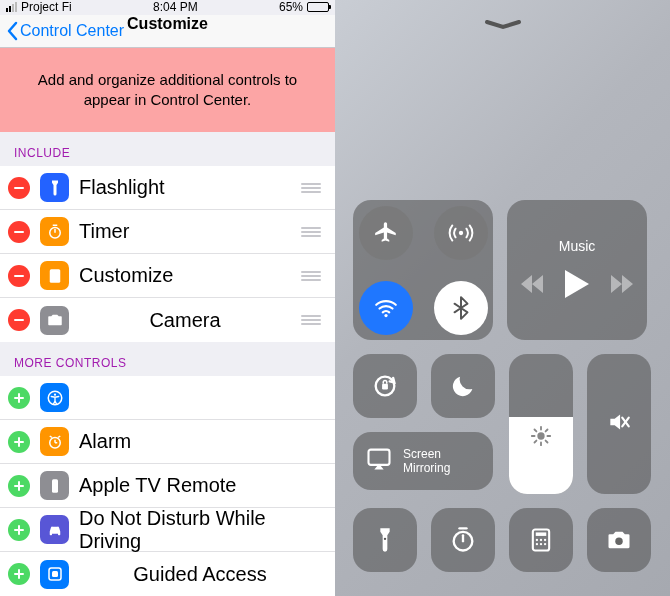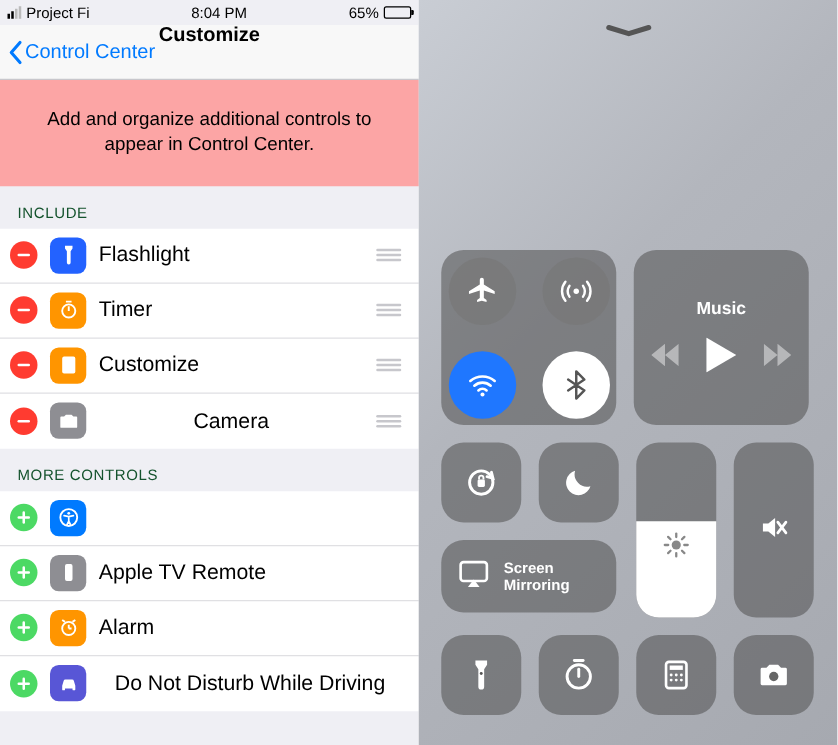--- a/index.html
+++ b/index.html
@@ -31,56 +31,56 @@
   .bat { width:22px; height:10px; border:1px solid #000; border-radius:2px; position:relative; }
   .bat::after { content:""; position:absolute; right:-3px; top:2px; width:2px; height:4px; background:#000; border-radius:0 1px 1px 0;}
   .bat-fill { height:100%; background:#000; width:65%; }
   .navbar {
     height: 44px; background:#f8f8f8; border-bottom:1px solid #c8c7cc;
     display:flex; position:relative; padding:0 6px;
   }
   .back { color:#007aff; display:flex; align-items:center; font-size:16px; gap:2px;}
   .navtitle { position:absolute; left:50%; transform:translateX(-50%); font-weight:600; font-size:16px; }
   .desc { padding:22px 20px; text-align:center; font-size:15px; color:#000; background:#fca5a5; line-height:1.35; }
-  .section-header { padding:14px 14px 6px; font-size:12px; color:#14532d; letter-spacing:0.5px; }
+  .section-header { padding:14px 14px 6px; font-size:12px; color:#a21caf; letter-spacing:0.5px; }
   .rows { background:#fff; }
   .row {
     display:flex; align-items:center; height:44px; padding:0 14px 0 8px;
     border-bottom:1px solid #e0e0e3; gap:10px;
   }
   .row:last-child { border-bottom:none;text-align:center; }
   .addrem {
     width:22px; height:22px; border-radius:50%; display:flex; align-items:center; justify-content:center;
     flex:none;
   }
   .remove { background:#ff3b30; }
   .add { background:#4cd964; }
   .addrem .bar { width:10px; height:2px; background:#fff; border-radius:1px; }
   .add .bar2 { position:absolute; width:2px; height:10px; background:#fff; border-radius:1px; }
   .add { position:relative; }
   .app-icon {
     width:29px; height:29px; border-radius:7px; display:flex; align-items:center; justify-content:center;
     flex:none; color:#fff;
   }
   .app-icon svg { width:18px; height:18px; }
-  .row-label { font-size:17px; flex:1 1 auto; color:#000; }
+  .row-label { font-size:20px; flex:1 1 auto; color:#000; }
   .grip { display:flex; flex-direction:column; gap:2px; }
   .grip i { width:20px; height:2px; background:#c7c7cc; border-radius:1px; display:block; }
   
   .right {
     width:335px; height:596px; position:relative;
     background: linear-gradient(135deg,#c9cdd4 0%, #b3b6bd 40%, #a6a9b0 100%);
     display:flex; flex-direction:column; align-items:center;
   }
   .grabber { margin-top:18px; }
   .grabber svg { display:block; }
   .cc-area {
     margin-top:170px;
     display:flex; flex-direction:column; gap:14px;
-    padding:0 18px; width:100%;font-weight:bold;
+    padding:0 18px; width:100%;
   }
   .cc-row { display:flex; gap:14px; }
   .tile {
     background:rgba(80,80,80,0.55);
     border-radius:18px;
     display:flex; align-items:center; justify-content:center;
   }
   .big { width:140px; height:140px; }
   .small { width:64px; height:64px; }
   .tall { width:64px; height:140px; flex-direction:column; }
@@ -238,57 +238,70 @@
             <circle cx="12" cy="7.5" r="1.5" fill="currentColor"></circle>
             <path d="M7 10l5 1 5-1M12 11v5l-2 4M12 16l2 4" stroke="currentColor" stroke-width="1.8" fill="none" stroke-linecap="round"></path>
           </svg>
         </div>
       </div>
       <div class="row">
         <div class="addrem add">
           <span class="bar"></span>
           <span class="bar2"></span>
         </div>
-        <div class="app-icon" style="background: rgb(142, 142, 147);">
-          <svg viewBox="0 0 24 24">
-            <rect x="8" y="3" width="8" height="18" rx="2" fill="currentColor"></rect>
-            <circle cx="12" cy="8" r="2.3" fill="#fff" opacity="0.85"></circle>
-          </svg>
-        </div>
-        <div class="row-label">Apple TV Remote</div>
-      </div>
-      <div class="row">
-        <div class="addrem add">
-          <span class="bar"></span>
-          <span class="bar2"></span>
-        </div>
         <div class="app-icon" style="background: rgb(255, 149, 0);">
           <svg viewBox="0 0 24 24">
             <circle cx="12" cy="13" r="7" stroke="currentColor" stroke-width="2" fill="none"></circle>
             <line x1="12" y1="13" x2="12" y2="9" stroke="currentColor" stroke-width="2"></line>
             <line x1="12" y1="13" x2="15" y2="13" stroke="currentColor" stroke-width="2"></line>
             <line x1="5" y1="4" x2="8" y2="6" stroke="currentColor" stroke-width="2"></line>
             <line x1="19" y1="4" x2="16" y2="6" stroke="currentColor" stroke-width="2"></line>
           </svg>
         </div>
         <div class="row-label">Alarm</div>
       </div>
       <div class="row">
         <div class="addrem add">
           <span class="bar"></span>
           <span class="bar2"></span>
         </div>
+        <div class="app-icon" style="background: rgb(142, 142, 147);">
+          <svg viewBox="0 0 24 24">
+            <rect x="8" y="3" width="8" height="18" rx="2" fill="currentColor"></rect>
+            <circle cx="12" cy="8" r="2.3" fill="#fff" opacity="0.85"></circle>
+          </svg>
+        </div>
+        <div class="row-label">Apple TV Remote</div>
+      </div>
+      <div class="row">
+        <div class="addrem add">
+          <span class="bar"></span>
+          <span class="bar2"></span>
+        </div>
         <div class="app-icon" style="background: rgb(88, 86, 214);">
           <svg viewBox="0 0 24 24">
             <path fill="currentColor" d="M5 14l1.5-5a2 2 0 0 1 2-1.5h7a2 2 0 0 1 2 1.5L19 14v4a1 1 0 0 1-1 1h-1a1 1 0 0 1-1-1v-1H8v1a1 1 0 0 1-1 1H6a1 1 0 0 1-1-1v-4z"></path>
             <circle cx="8" cy="15" r="1" fill="#fff"></circle>
             <circle cx="16" cy="15" r="1" fill="#fff"></circle>
           </svg>
         </div>
         <div class="row-label">Do Not Disturb While Driving</div>
+      </div>
+      <div class="row">
+        <div class="addrem add">
+          <span class="bar"></span>
+          <span class="bar2"></span>
+        </div>
+        <div class="app-icon" style="background: rgb(0, 122, 255);">
+          <svg viewBox="0 0 24 24">
+            <rect x="4" y="4" width="16" height="16" rx="3" stroke="currentColor" stroke-width="2" fill="none"></rect>
+            <rect x="8" y="8" width="8" height="8" rx="2" fill="currentColor"></rect>
+          </svg>
+        </div>
+        <div class="row-label">Guided Access</div>
       </div>
     </div>
 </div>
 
 <div class="right">
   <div class="grabber">
     <svg width="40" height="12" viewBox="0 0 40 12">
         <path d="M4 4 L20 9 L36 4" stroke="#555" stroke-width="4" fill="none" stroke-linecap="round"></path>
       </svg>
   </div>

